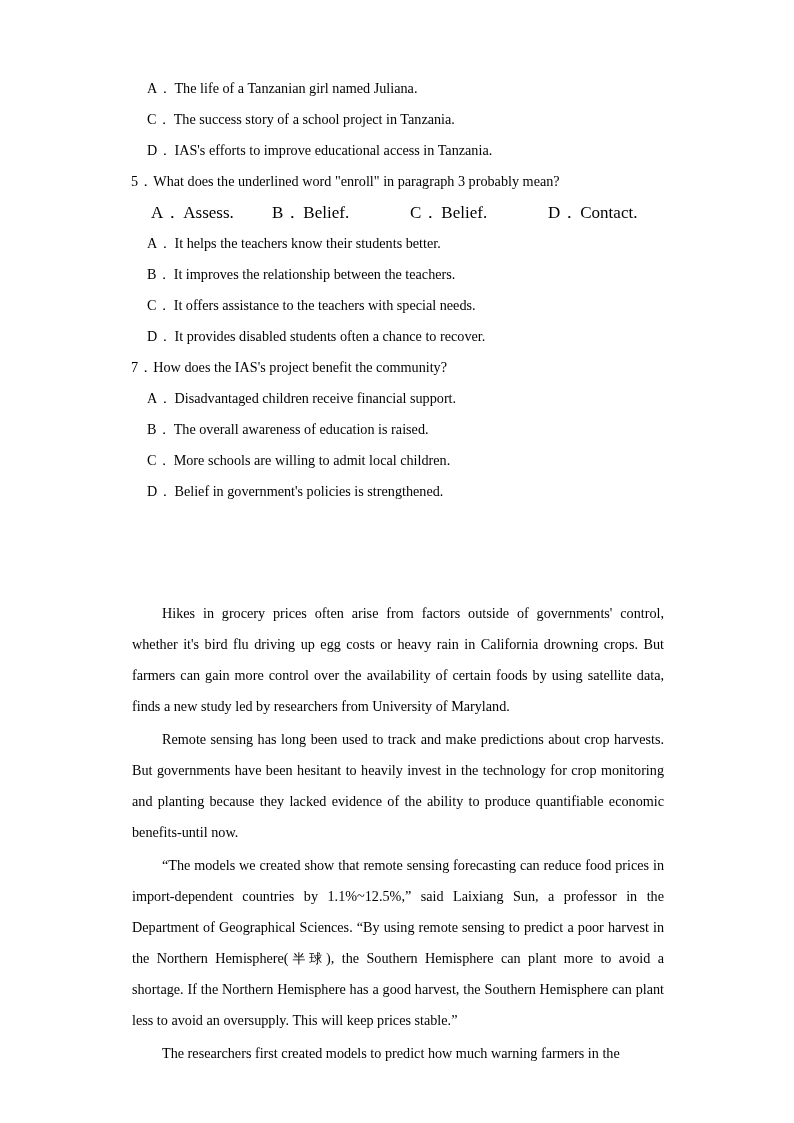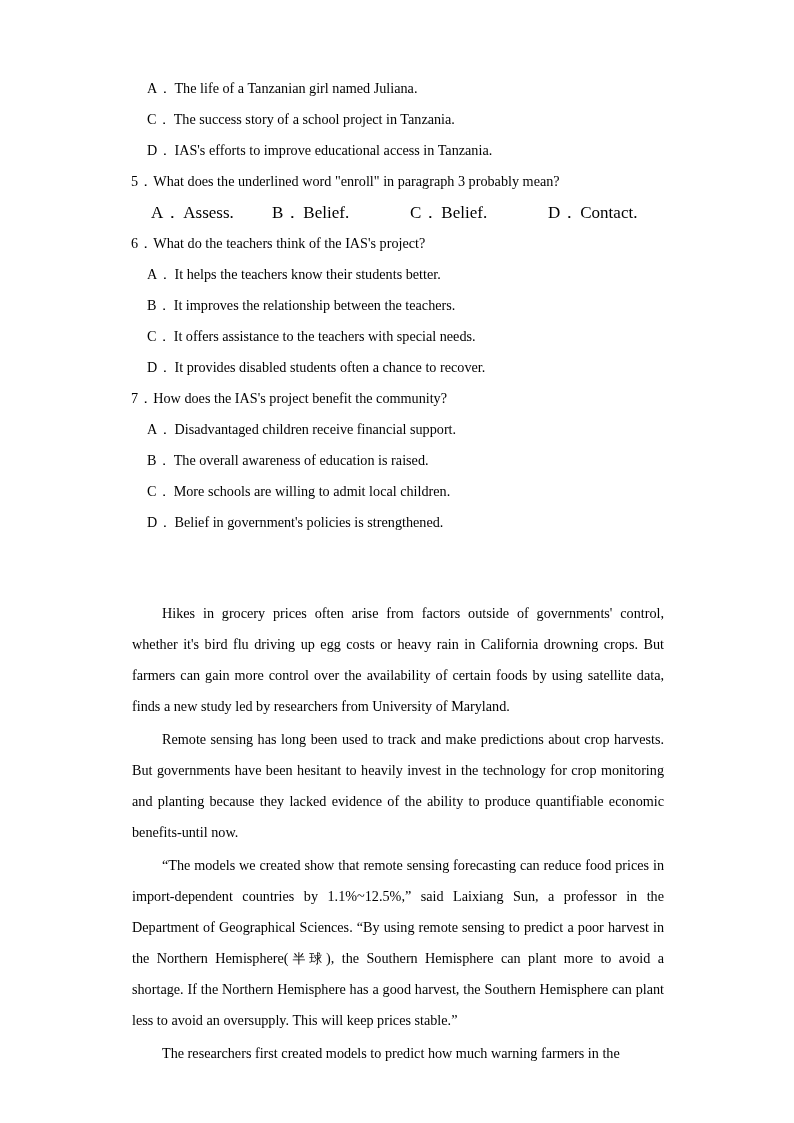--- a/index.html
+++ b/index.html
@@ -115,23 +115,20 @@
       </div>
       <div class="opt-inline-row">
         <span class="opt-inline c0"><span class="opt-letter">A．</span><span class="opt-text">Assess.</span></span>
         <span class="opt-inline c1"><span class="opt-letter">B．</span><span class="opt-text">Belief.</span></span>
         <span class="opt-inline c2"><span class="opt-letter">C．</span><span class="opt-text">Belief.</span></span>
         <span class="opt-inline c3"><span class="opt-letter">D．</span><span class="opt-text">Contact.</span></span>
       </div>
     </div>
 
     <div>
-      <div class="q-row">
-        <span class="q-num">6．</span><span>What do the teachers think of the IAS's project?</span>
-      </div>
       <div class="opt-row">
         <span class="opt-letter">A．</span><span class="opt-text">It helps the teachers know their students better.</span>
       </div>
       <div class="opt-row">
         <span class="opt-letter">B．</span><span class="opt-text">It improves the relationship between the teachers.</span>
       </div>
       <div class="opt-row">
         <span class="opt-letter">C．</span><span class="opt-text">It offers assistance to the teachers with special needs.</span>
       </div>
       <div class="opt-row">

